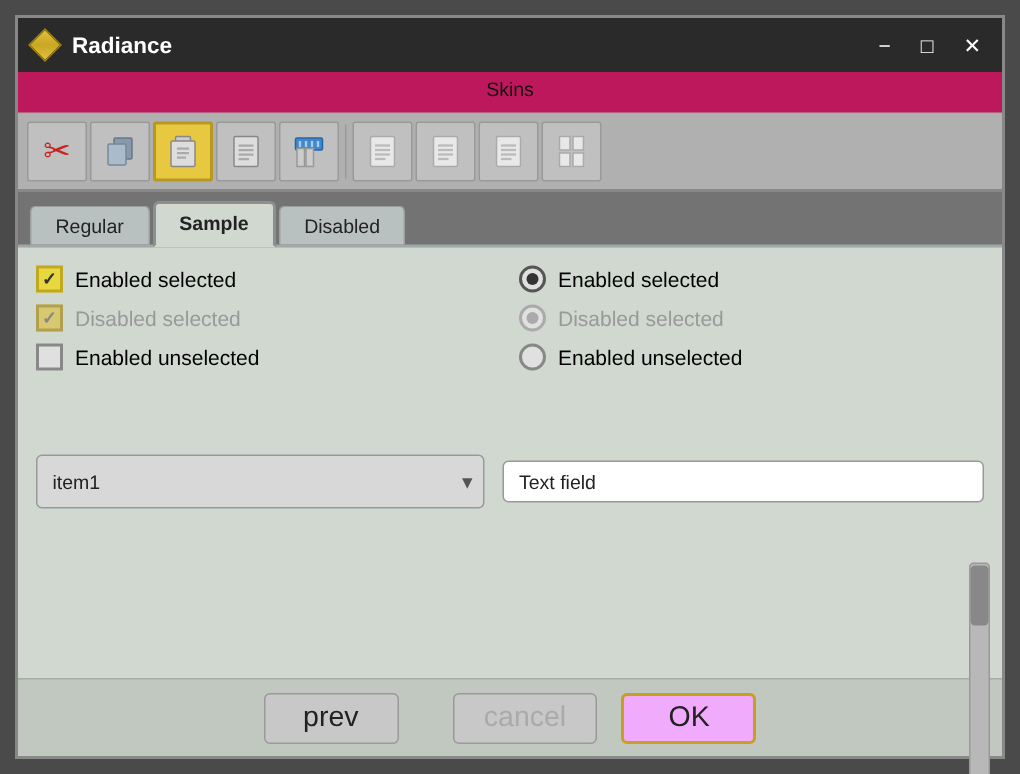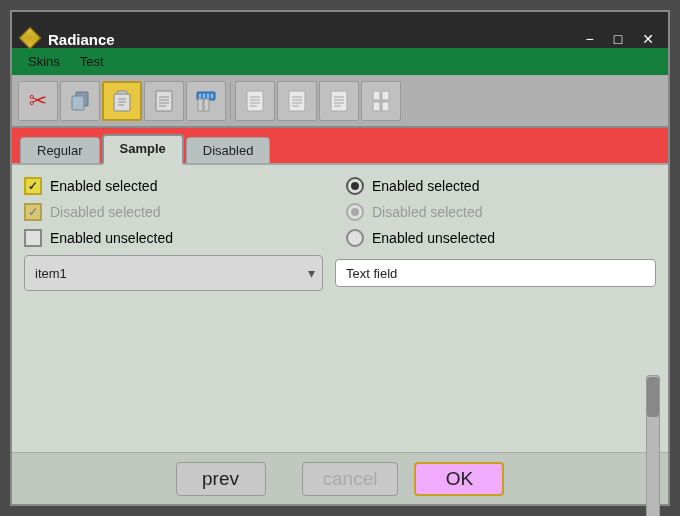--- a/index.html
+++ b/index.html
@@ -17,21 +17,21 @@
       height: 496px;
       background: #c8c8c8;
       border: 2px solid #888;
       display: flex;
       flex-direction: column;
     }
     .title-bar {
       background: #2a2a2a;
       height: 36px;
       display: flex;
-      align-items: flex-end;
+      align-items: center;
       padding: 0 8px;
       flex-shrink: 0;
     }
     .title-bar-icon {
       width: 20px;
       height: 20px;
       margin-right: 8px;
       display: inline-flex;
       align-items: center;
       justify-content: center;
@@ -57,27 +57,28 @@
     .title-btn {
       color: white;
       font-size: 14px;
       cursor: pointer;
       padding: 2px 6px;
       background: transparent;
       border: none;
       line-height: 1;
     }
     .menu-bar {
-      background: #15803d;
+      background: #be185d;
       height: 28px;
       display: flex;
       align-items: center;
       padding: 0 6px;
       border-bottom: 1px solid #aaa;
       flex-shrink: 0;
+      flex-direction: column;
     }
     .menu-item {
       padding: 4px 10px;
       font-size: 13px;
       cursor: pointer;
       color: #111;
     }
     .toolbar {
       background: #b0b0b0;
       height: 52px;
@@ -99,21 +100,21 @@
       cursor: pointer;
       font-size: 18px;
       border-radius: 2px;
     }
     .tool-btn.active {
       background: #e8c840;
       border: 2px solid #b89820;
     }
     .tool-btn svg { pointer-events: none; }
     .tabs-bar {
-      background: #ef4444;
+      background: #737373;
       display: flex;
       align-items: flex-end;
       padding: 6px 8px 0 8px;
       border-bottom: 2px solid #a0a8a8;
       flex-shrink: 0;
     }
     .tab {
       padding: 5px 16px;
       background: #b8c0c0;
       border: 1px solid #9aa0a0;
@@ -209,20 +210,21 @@
       width: 8px;
       height: 8px;
       border-radius: 50%;
       background: #333;
     }
     .radio-dot.disabled { background: #aaa; }
     .input-row {
       display: flex;
       gap: 12px;
       align-items: center;
+      margin-top: 48px;
     }
     .select-wrapper {
       flex: 1;
       position: relative;
     }
     .select-box {
       width: 100%;
       height: 36px;
       background: #d8d8d8;
       border: 1px solid #999;

